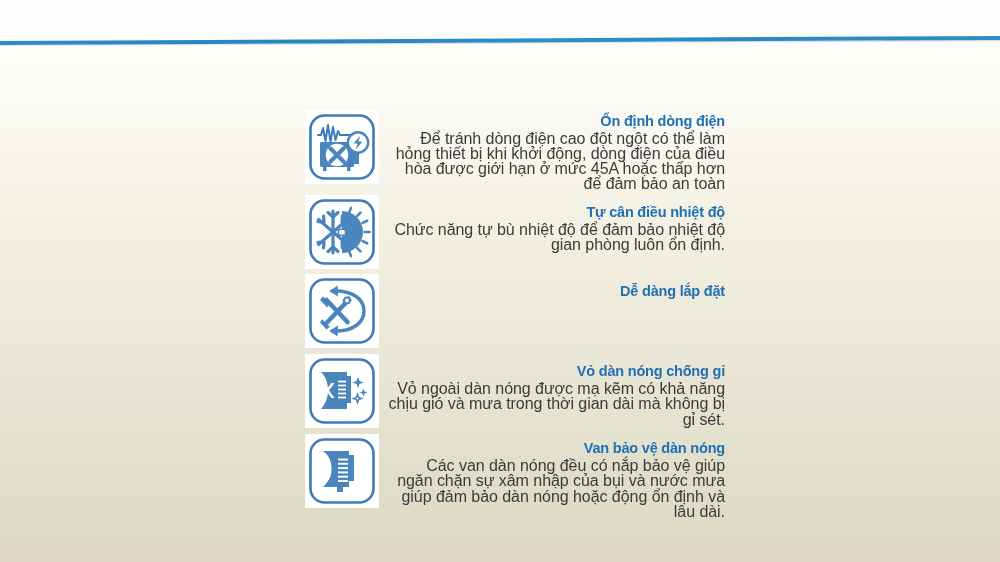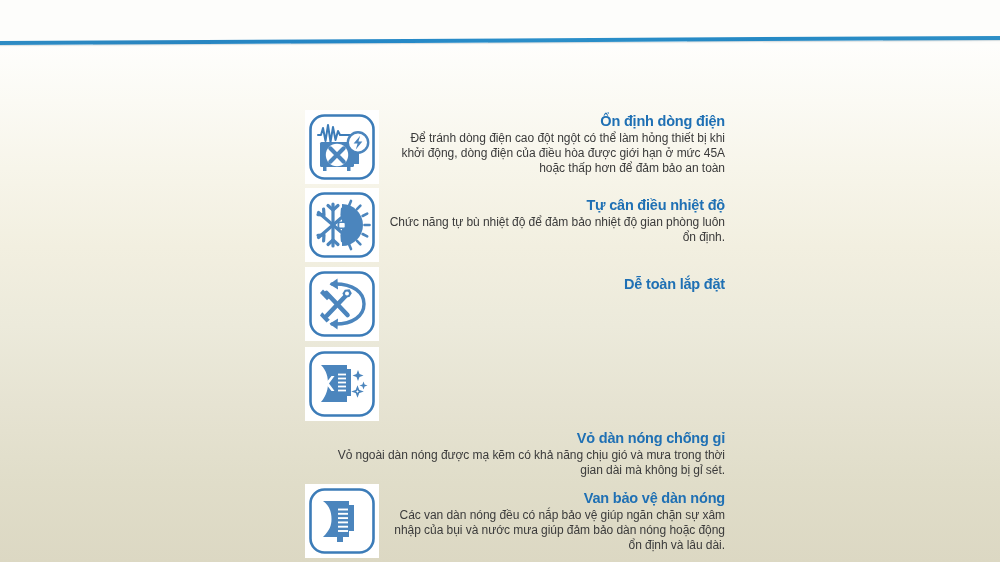--- a/index.html
+++ b/index.html
@@ -98,31 +98,31 @@
     font-size: 14.5px;
     font-weight: bold;
     letter-spacing: -0.2px;
     line-height: 1.15;
     margin: 0 0 1px 0;
     white-space: nowrap;
   }
 
   .feature-desc {
     color: #3b3b3b;
-    font-size: 12px;
+    font-size: 16px;
     line-height: 15.2px;
     letter-spacing: -0.05px;
     margin: 0;
   }
 
   
   .feature.f1 { margin-bottom: 4px; }
   .feature.f2 { margin-bottom: 5px; }
   .feature.f3 { margin-bottom: 6px; }
-  .feature.f4 { margin-bottom: 6px; flex-direction: column; }
+  .feature.f4 { margin-bottom: 6px; }
   .feature.f5 { margin-bottom: 8px; }
 
   .feature.f2 .feature-text,
   .feature.f3 .feature-text,
   .feature.f4 .feature-text { padding-top: 9px; }
   .feature.f5 .feature-text { padding-top: 6px; }
 </style>
 </head>
 <body>
 
@@ -219,21 +219,21 @@
             <g stroke="#4b85bd" stroke-width="4.6" stroke-linecap="round">
               <path d="M19.0 45.5 L39.0 24.5"></path>
             </g>
             <path d="M41.6 19.2 L36.8 19.8 L34.4 23.6 L36.6 27.6 L41.4 27.0 L43.8 23.2 Z" fill="#4b85bd"></path>
             <circle cx="39.0" cy="23.4" r="2.0" fill="#ffffff"></circle>
             <path d="M14.2 42.2 L21.8 49.8 L18.5 52.6 L12.0 45.6 Z" fill="#4b85bd"></path>
           </svg>
         </span>
       </div>
       <div class="feature-text">
-        <p class="feature-title">Dễ toàn lắp đặt</p>
+        <p class="feature-title">Dễ dàng lắp đặt</p>
       </div>
     </div>
 
     <div class="feature f4">
       <div class="icon-plate">
         <span>
           <svg width="68" height="68" viewBox="0 0 68 68">
             <rect x="2.5" y="2.5" width="63" height="63" rx="14" ry="14" fill="#ffffff" stroke="#3c7cb8" stroke-width="2.6"></rect>
 
             <path d="M13 15 L39 15 L39 19 L43 19 L43 46 L39 46 L39 52 L13 52

